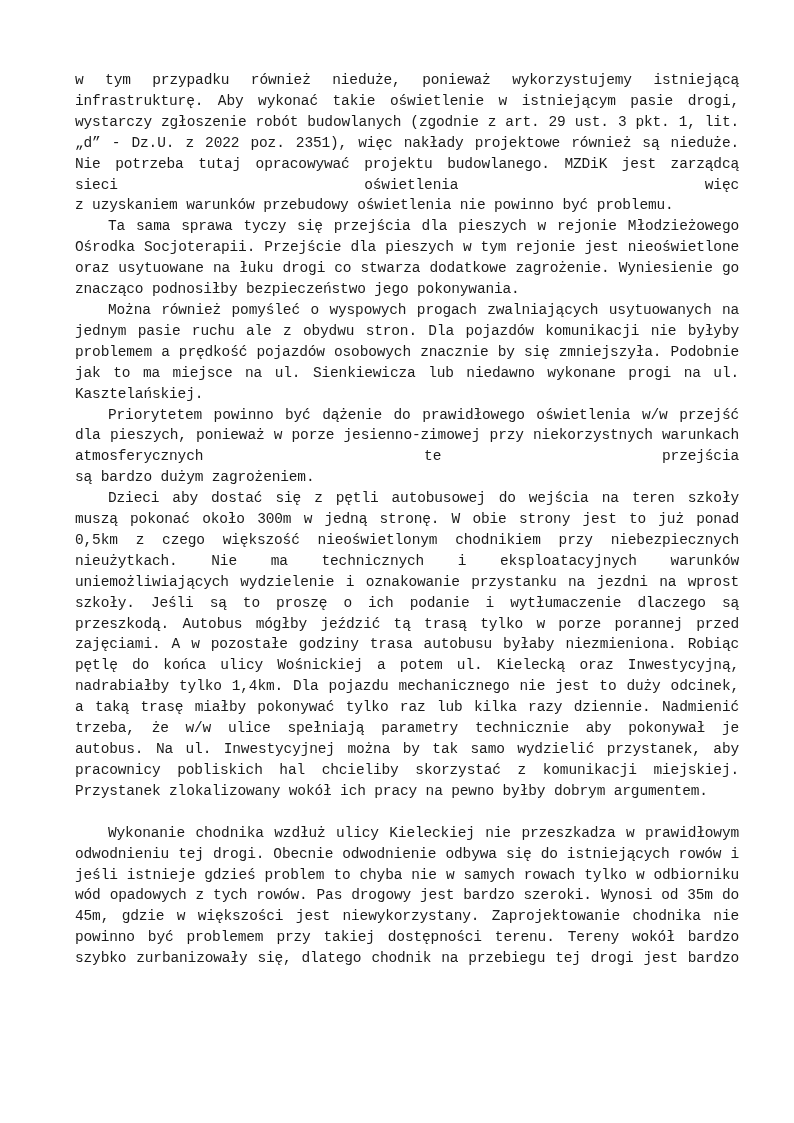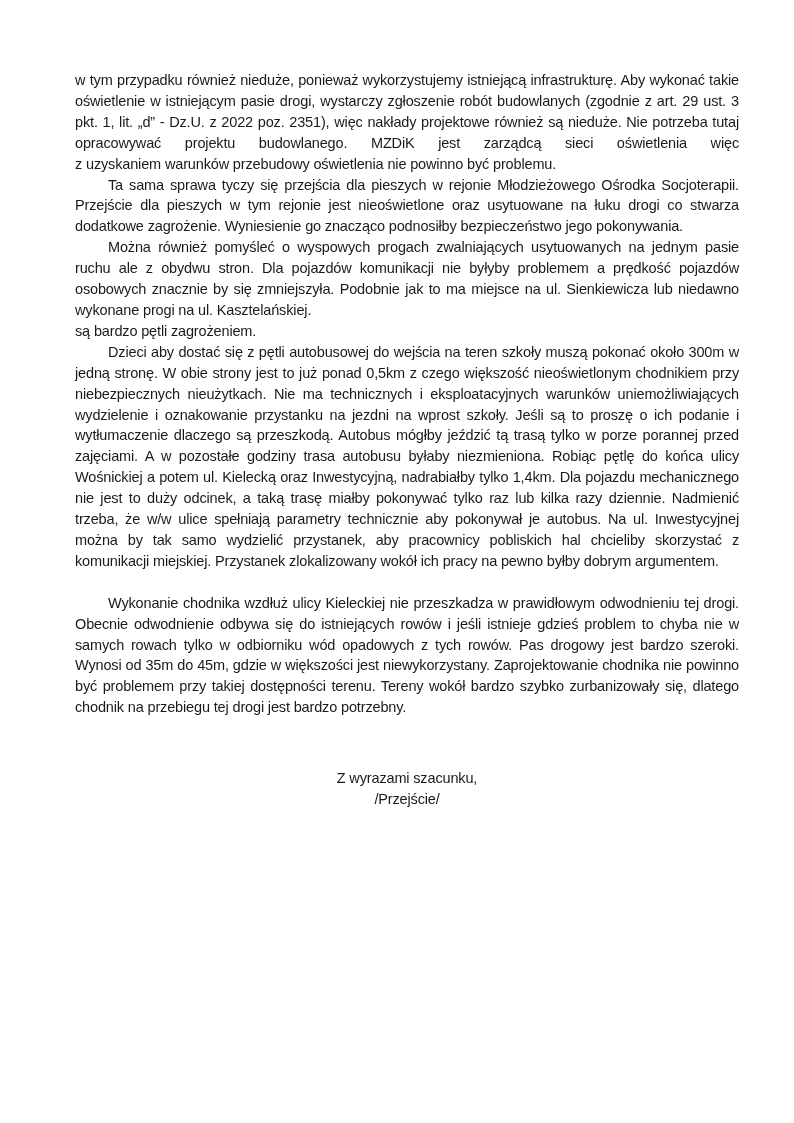--- a/index.html
+++ b/index.html
@@ -7,21 +7,21 @@
     margin: 0;
     padding: 0;
     background: #ffffff;
   }
   .page {
     position: relative;
     width: 794px;
     height: 967px;
     background: #ffffff;
     overflow: hidden;
-    font-family: Liberation Sans, sans-serif;
+    font-family: Liberation Mono, monospace;
     color: #1a1a1a;
   }
   .content {
     position: absolute;
     left: 75px;
     top: 70px;
     width: 664px;
     font-size: 14.5px;
     line-height: 20.9px;
     letter-spacing: -0.15px;
@@ -54,21 +54,22 @@
           <div class="seg justify-all">w tym przypadku również nieduże, ponieważ wykorzystujemy istniejącą infrastrukturę. Aby wykonać takie oświetlenie w istniejącym pasie drogi, wystarczy zgłoszenie robót budowlanych (zgodnie z art. 29 ust. 3 pkt. 1, lit. „d” - Dz.U. z 2022 poz. 2351), więc nakłady projektowe również są nieduże. Nie potrzeba tutaj opracowywać projektu budowlanego. MZDiK jest zarządcą sieci oświetlenia więc</div>
           <div class="seg">z uzyskaniem warunków przebudowy oświetlenia nie powinno być problemu.</div>
         </div>
         <div class="paragraph">
           <div class="seg indent">Ta sama sprawa tyczy się przejścia dla pieszych w rejonie Młodzieżowego Ośrodka Socjoterapii. Przejście dla pieszych w tym rejonie jest nieoświetlone oraz usytuowane na łuku drogi co stwarza dodatkowe zagrożenie. Wyniesienie go znacząco podnosiłby bezpieczeństwo jego pokonywania.</div>
         </div>
         <div class="paragraph">
           <div class="seg indent">Można również pomyśleć o wyspowych progach zwalniających usytuowanych na jednym pasie ruchu ale z obydwu stron. Dla pojazdów komunikacji nie byłyby problemem a prędkość pojazdów osobowych znacznie by się zmniejszyła. Podobnie jak to ma miejsce na ul. Sienkiewicza lub niedawno wykonane progi na ul. Kasztelańskiej.</div>
         </div>
         <div class="paragraph">
-          <div class="seg">są bardzo pętli zagrożeniem.</div>
+          <div class="seg justify-all indent">Priorytetem powinno być dążenie do prawidłowego oświetlenia w/w przejść dla pieszych, ponieważ w porze jesienno-zimowej przy niekorzystnych warunkach atmosferycznych te przejścia</div>
+          <div class="seg">są bardzo dużym zagrożeniem.</div>
         </div>
         <div class="paragraph">
           <div class="seg indent">Dzieci aby dostać się z pętli autobusowej do wejścia na teren szkoły muszą pokonać około 300m w jedną stronę. W obie strony jest to już ponad 0,5km z czego większość nieoświetlonym chodnikiem przy niebezpiecznych nieużytkach. Nie ma technicznych i eksploatacyjnych warunków uniemożliwiających wydzielenie i oznakowanie przystanku na jezdni na wprost szkoły. Jeśli są to proszę o ich podanie i wytłumaczenie dlaczego są przeszkodą. Autobus mógłby jeździć tą trasą tylko w porze porannej przed zajęciami. A w pozostałe godziny trasa autobusu byłaby niezmieniona. Robiąc pętlę do końca ulicy Wośnickiej a potem ul. Kielecką oraz Inwestycyjną, nadrabiałby tylko 1,4km. Dla pojazdu mechanicznego nie jest to duży odcinek, a taką trasę miałby pokonywać tylko raz lub kilka razy dziennie. Nadmienić trzeba, że w/w ulice spełniają parametry technicznie aby pokonywał je autobus. Na ul. Inwestycyjnej można by tak samo wydzielić przystanek, aby pracownicy pobliskich hal chcieliby skorzystać z komunikacji miejskiej. Przystanek zlokalizowany wokół ich pracy na pewno byłby dobrym argumentem.</div>
         </div>
         <div class="paragraph space-before">
           <div class="seg indent">Wykonanie chodnika wzdłuż ulicy Kieleckiej nie przeszkadza w prawidłowym odwodnieniu tej drogi. Obecnie odwodnienie odbywa się do istniejących rowów i jeśli istnieje gdzieś problem to chyba nie w samych rowach tylko w odbiorniku wód opadowych z tych rowów. Pas drogowy jest bardzo szeroki. Wynosi od 35m do 45m, gdzie w większości jest niewykorzystany. Zaprojektowanie chodnika nie powinno być problemem przy takiej dostępności terenu. Tereny wokół bardzo szybko zurbanizowały się, dlatego chodnik na przebiegu tej drogi jest bardzo potrzebny.</div>
         </div>
       </div>
     <div class="closing">
       <div>Z wyrazami szacunku,</div>

